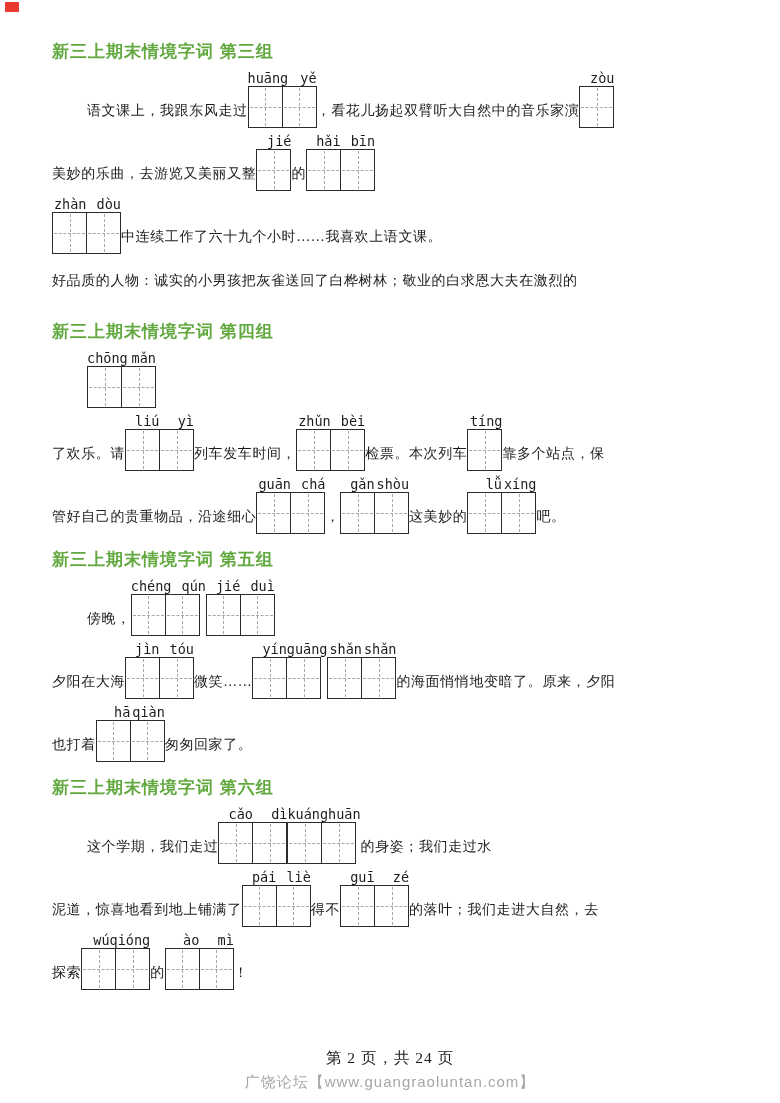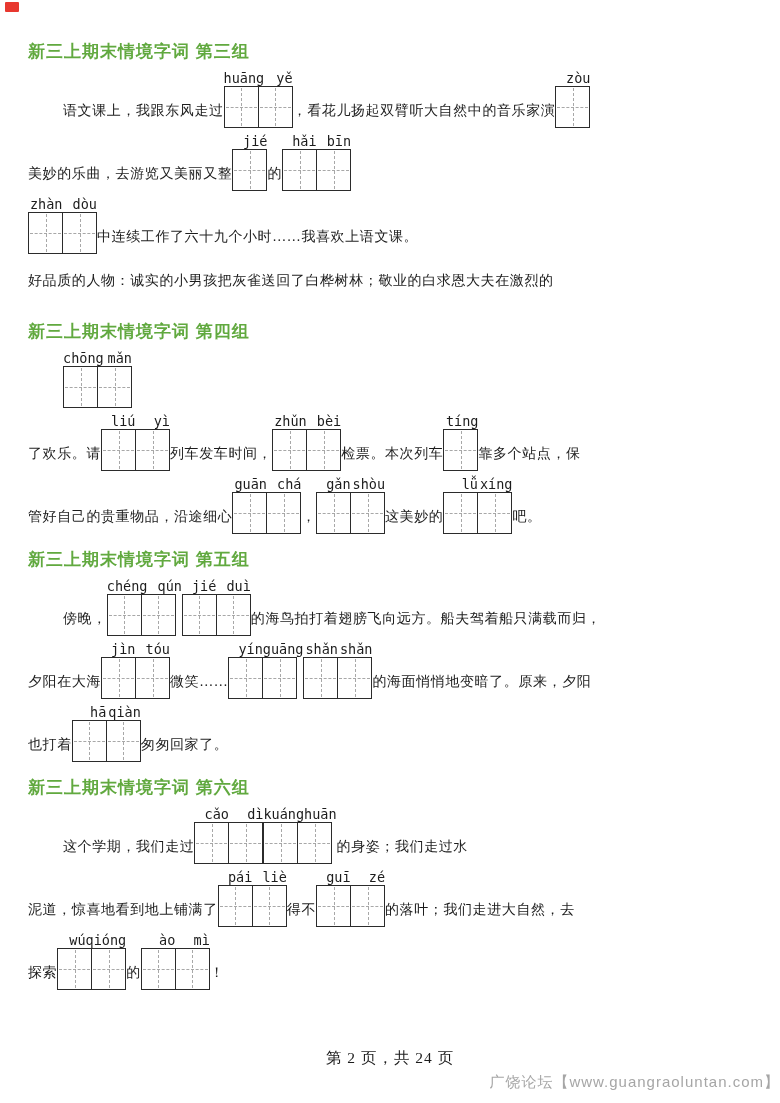--- a/index.html
+++ b/index.html
@@ -9,21 +9,21 @@
     font-family:"Liberation Serif","DejaVu Serif",serif;
     color:#1c1c1c;
     position:relative;
     overflow:hidden;
   }
   #corner-mark{
     position:absolute;left:5px;top:2px;width:14px;height:10px;
     background:#e8382f;border-radius:1px;
   }
   #content{
-    padding:40px 44px 0 28px;
+    padding:40px 44px 0 52px;
   }
   .section-heading{
     color:#61a93f;
     font-family:"Liberation Sans","DejaVu Sans",sans-serif;
     font-weight:bold;
     font-size:17px;
     margin:14px 0 4px 0;
     letter-spacing:1px;
   }
   .section:first-child .section-heading{margin-top:0;}
@@ -67,21 +67,21 @@
   }
   #footer{
     position:absolute;left:0;right:0;top:1048px;
     text-align:center;
     font-size:15.5px;
     letter-spacing:1px;
     color:#1c1c1c;
   }
   #watermark{
     position:absolute;left:0;right:0;top:1073px;
-    text-align:right;
+    text-align:center;
     font-family:"Liberation Sans","DejaVu Sans",sans-serif;
     font-size:15px;
     color:#a6a6a6;
     letter-spacing:1px;
   }
 </style>
 </head>
 <body>
 
 <div id="corner-mark"></div>
@@ -277,21 +277,20 @@
             <span class="unit">
               <span class="cell"></span>
               <span class="cell"></span>
             </span>
             <span class="unit">
               <span class="cell"></span>
               <span class="cell"></span>
             </span>
           </span>
         </span>
-        <span class="txt">的海鸟拍打着翅膀飞向远方。船夫驾着船只满载而归，</span>
       </div>
       <div class="row">
         <span class="txt">夕阳在大海</span>
         <span class="bgroup">
           <span class="pinrow">
             <span>jìn</span>
             <span>tóu</span>
           </span>
           <span class="boxrow">
             <span class="unit">

